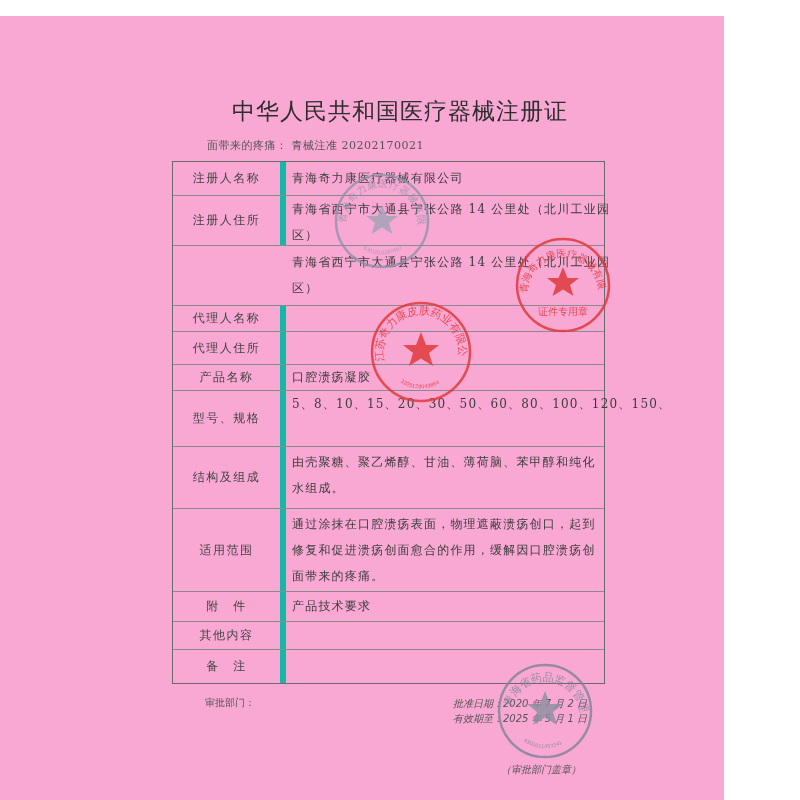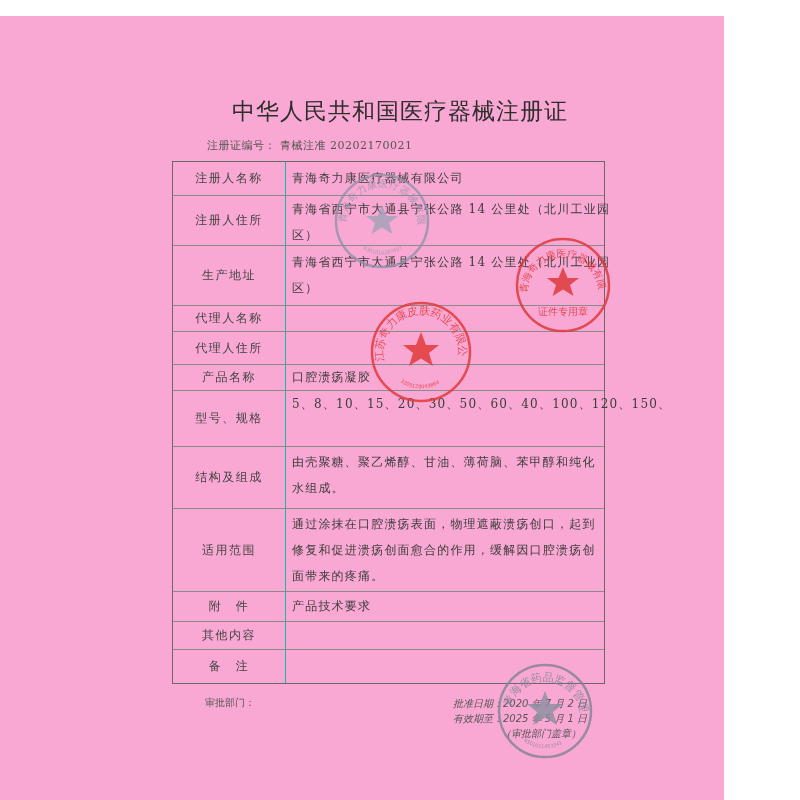--- a/index.html
+++ b/index.html
@@ -8,64 +8,63 @@
   .page { position:absolute; left:0; top:16px; width:724px; height:800px; background:#f9a8d4; }
   .title { position:absolute; left:0; width:800px; top:80px; text-align:center;
            font-size:23px; letter-spacing:1px; color:#2e2e2e; font-family:"DejaVu Sans", sans-serif; }
   .certno { position:absolute; left:207px; top:122px; font-size:11px; color:#555;
             font-family:"DejaVu Serif", serif; letter-spacing:0.5px; }
   .certno span { margin-right:4px; }
   .table { position:absolute; left:172px; top:145px; width:433px; height:523px;
            border:1px solid #6a6a6a; box-sizing:border-box; }
   .row { position:absolute; left:0; width:431px; border-bottom:1px solid #8a8a8a; box-sizing:border-box; }
   .row.last { border-bottom:none; }
-  .label { position:absolute; left:0; top:0; width:113px; height:100%; border-right:1px solid #14b8a6;
+  .label { position:absolute; left:0; top:0; width:113px; height:100%; border-right:6px solid #14b8a6;
            box-sizing:border-box; display:flex; align-items:center; justify-content:center;
            font-size:12px; letter-spacing:1.5px; color:#444; }
   .value { position:absolute; left:114px; top:0; right:0; height:100%; padding:3px 0 0 5px;
            box-sizing:border-box; font-size:12px; letter-spacing:1.2px; color:#3c3c3c;
            font-family:"DejaVu Serif", serif; }
   .value .line { height:26px; line-height:20px; white-space:nowrap; }
   .value.single { display:flex; align-items:center; padding-top:0; }
   .footer-left { position:absolute; left:205px; top:680px; font-size:10px; color:#555; }
   .footer-right { position:absolute; left:453px; top:680px; font-size:10px; color:#555; line-height:15px; }
   .footer-right div { white-space:nowrap;font-style:italic; }
-  .footer-right .note { padding-left:48px; }
+  .footer-right .note { padding-left:48px;margin-top:36px; }
   .stamp { position:absolute; pointer-events:none; }
 </style>
 </head>
 <body>
 
 <div class="page">
 
   <div class="title">中华人民共和国医疗器械注册证</div>
 
   <div class="certno">
-    <span>注册证编号：</span><span>青械注准 20202170021</span>
+    <span>面带来的疼痛：</span><span>青械注准 20202170021</span>
   </div>
 
   <div class="table">
 
     <div class="row" style="top:0;height:34px">
       <div class="label">注册人名称</div>
       <div class="value single">
         <div>青海奇力康医疗器械有限公司</div>
       </div>
     </div>
 
     <div class="row" style="top:34px;height:50px">
       <div class="label">注册人住所</div>
       <div class="value">
         <div class="line">青海省西宁市大通县宁张公路 14 公里处（北川工业园</div>
         <div class="line">区）</div>
       </div>
     </div>
 
     <div class="row" style="top:84px;height:60px">
-      <div class="label">生产地址</div>
       <div class="value" style="padding-top:6px">
         <div class="line">青海省西宁市大通县宁张公路 14 公里处（北川工业园</div>
         <div class="line">区）</div>
       </div>
     </div>
 
     <div class="row" style="top:144px;height:26px">
       <div class="label">代理人名称</div>
       <div class="value single">
         <div></div>
@@ -82,21 +81,21 @@
     <div class="row" style="top:203px;height:26px">
       <div class="label">产品名称</div>
       <div class="value single">
         <div>口腔溃疡凝胶</div>
       </div>
     </div>
 
     <div class="row" style="top:229px;height:56px">
       <div class="label">型号、规格</div>
       <div class="value">
-        <div class="line">5、8、10、15、20、30、50、60、40、100、120、150、</div>
+        <div class="line">5、8、10、15、20、30、50、60、80、100、120、150、</div>
       </div>
     </div>
 
     <div class="row" style="top:285px;height:62px">
       <div class="label">结构及组成</div>
       <div class="value" style="padding-top:5px">
         <div class="line">由壳聚糖、聚乙烯醇、甘油、薄荷脑、苯甲醇和纯化</div>
         <div class="line">水组成。</div>
       </div>
     </div>

